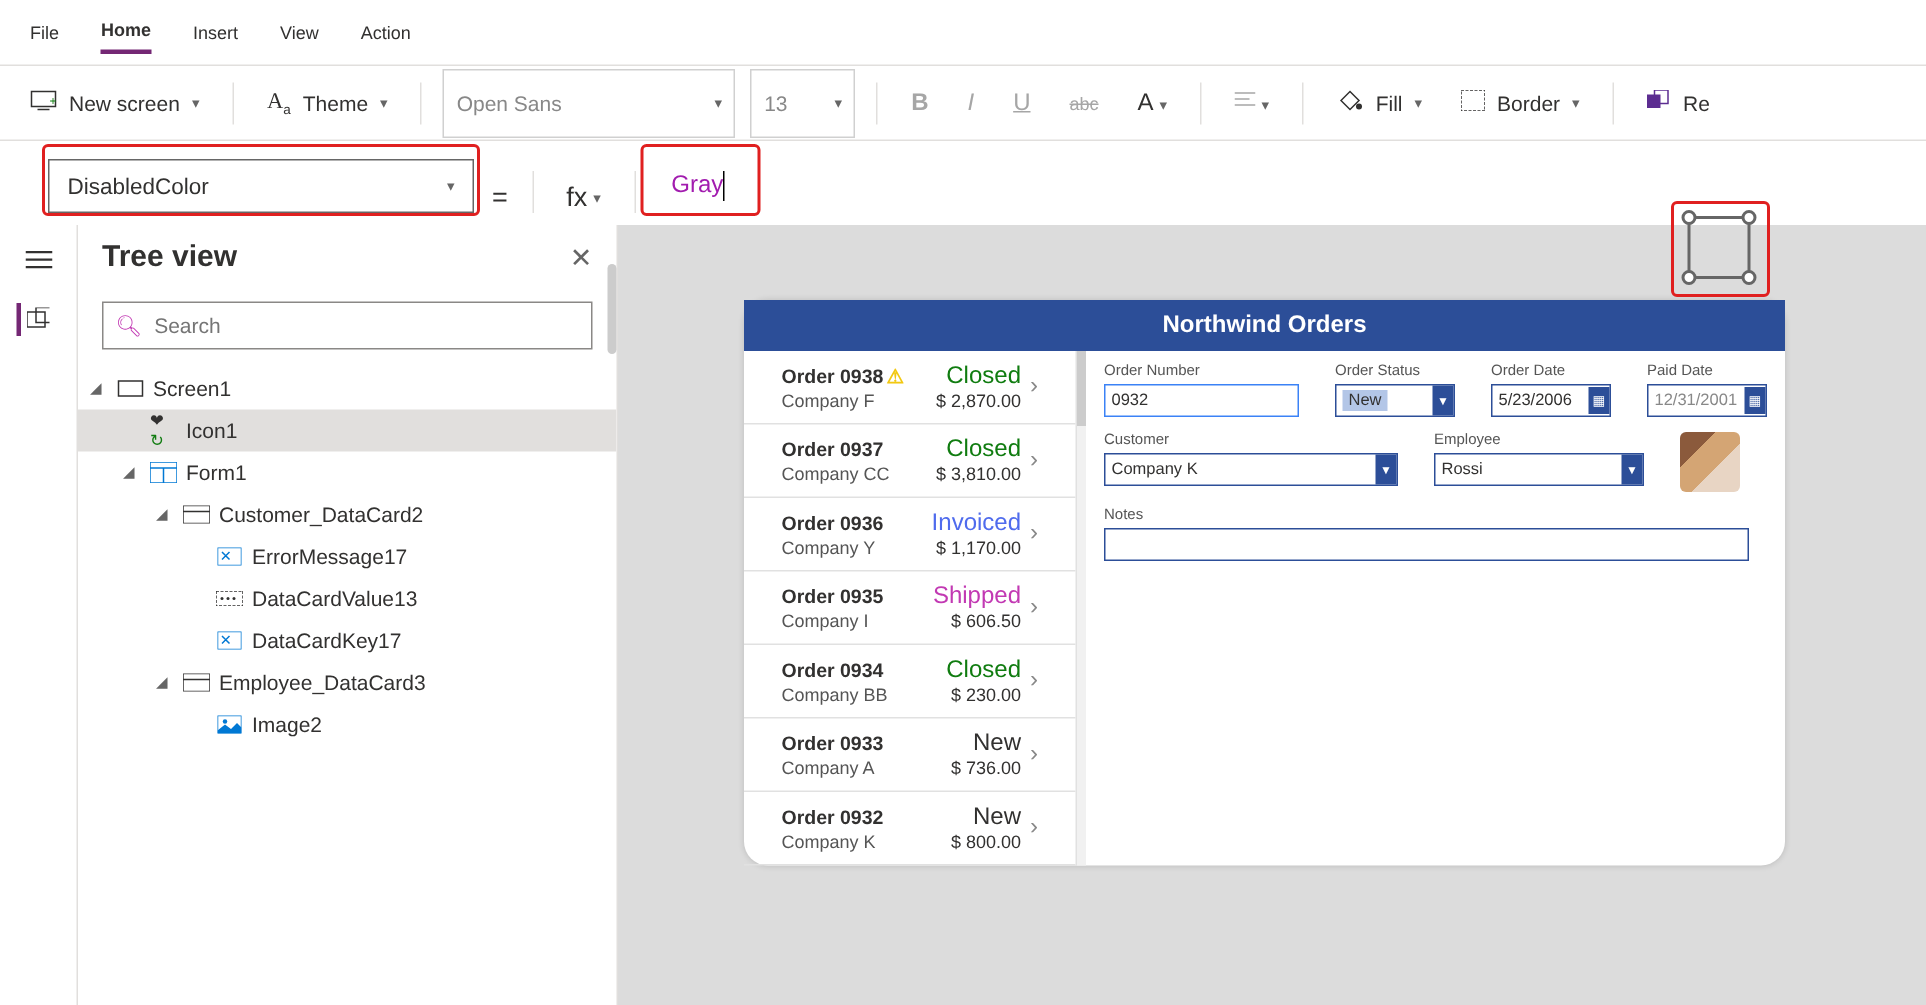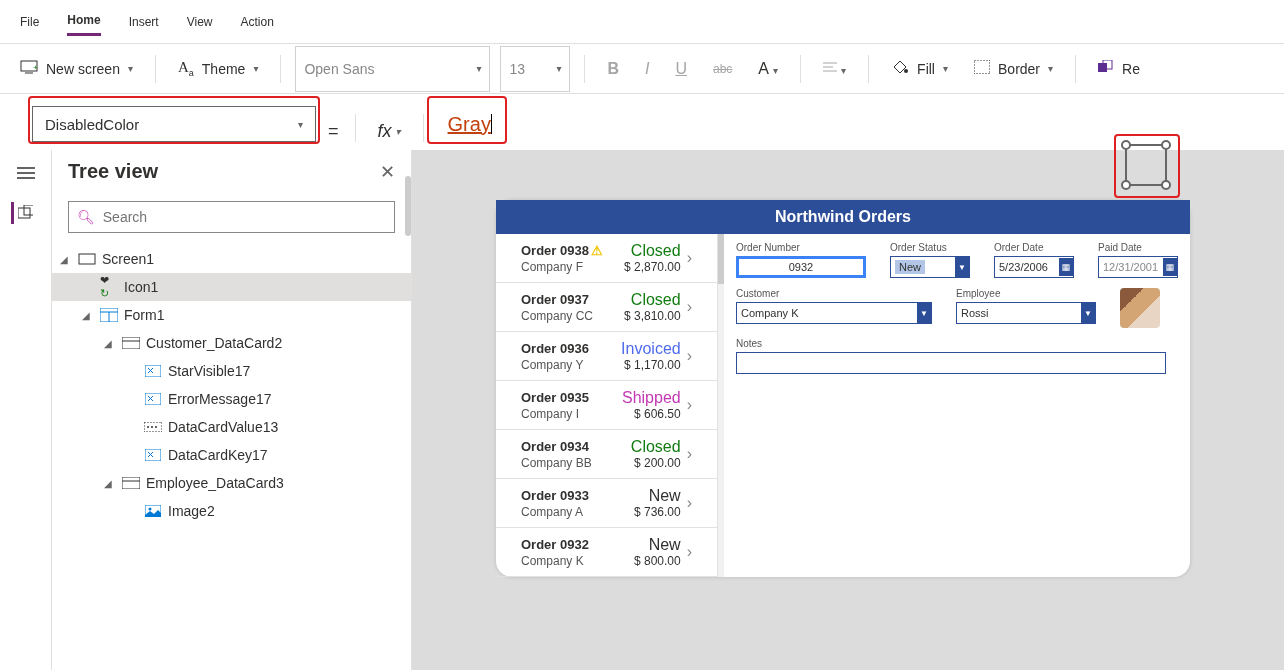--- a/index.html
+++ b/index.html
@@ -16,22 +16,22 @@
 .ribbon-sep { width: 1px; height: 28px; background: #e1dfdd; margin: 0 4px; }
 .dd { width: 195px; height: 46px; border: 1px solid #d0d0d0; display: flex; align-items: center; justify-content: space-between; padding: 0 8px; color: #888; font-size: 14px; }
 .dd.sm { width: 70px; }
 .chev { font-size: 10px; color: #666; }
 .fmt { color: #a6a6a6; font-size: 16px; padding: 0 8px; cursor: pointer; }
 
 
 .formula-row { height: 56px; display: flex; align-items: flex-end; padding: 8px 12px; gap: 12px; position: relative; }
 .prop-dd { width: 284px; height: 36px; border: 1px solid #666; display: flex; align-items: center; justify-content: space-between; padding: 0 12px; font-size: 15px; }
 .eq { font-size: 18px; }
-.fx { font-style: italic; font-size: 18px; display: flex; align-items: center; gap: 4px; padding: 0 6px; }
-.formula-input { flex: 1; height: 36px; font-size: 20px; color: #c2410c; display: flex; align-items: center; padding: 0 8px; font-family: Consolas, monospace; text-decoration: underline; }
+.fx { font-size: 18px; display: flex; align-items: center; gap: 4px; padding: 0 6px; }
+.formula-input { flex: 1; height: 36px; font-size: 16px; color: #a21caf; display: flex; align-items: center; padding: 0 8px; font-family: Consolas, monospace; }
 .cursor { display: inline-block; width: 1px; height: 20px; background: #000; vertical-align: middle; }
 .hi { position: absolute; border: 2px solid #e02020; border-radius: 4px; pointer-events: none; }
 
 
 .main { display: flex; height: calc(100% - 150px); }
 .leftrail { width: 52px; border-right: 1px solid #e1dfdd; display: flex; flex-direction: column; align-items: center; padding-top: 12px; gap: 18px; }
 .rail-ic { width: 22px; height: 22px; display: flex; align-items: center; justify-content: center; cursor: pointer; }
 .rail-ic.active { border-left: 3px solid #742774; padding-left: 4px; margin-left: -7px; }
 
 
@@ -68,21 +68,21 @@
 .st-new { color: #323130; }
 .ord-chev { color: #888; font-size: 16px; margin-left: 6px; }
 .ord-scroll { width: 6px; background: #f1f1f1; position: relative; }
 .ord-thumb { position: absolute; top: 0; width: 6px; height: 50px; background: #ccc; }
 .detail { flex: 1; padding: 8px 12px; font-size: 11px; }
 .det-row { display: flex; gap: 24px; margin-bottom: 10px; }
 .det-field { flex: 1; display: flex; flex-direction: column; gap: 3px; }
 .det-field.sm { flex: 0 0 80px; }
 .det-lbl { font-size: 10px; color: #555; }
 .det-inp { height: 22px; border: 1px solid #2c4e98; background: #fff; padding: 0 4px; display: flex; align-items: center; justify-content: space-between; font-size: 11px; }
-.det-inp.ro { border: 3px solid #3b82f6; justify-content: center; }
+.det-inp.ro { border: 1px solid #3b82f6; }
 .det-inp .dd-arrow { width: 14px; height: 20px; background: #2c4e98; color: #fff; display: flex; align-items: center; justify-content: center; font-size: 8px; margin-right: -4px; }
 .det-inp .cal-ic { width: 14px; height: 18px; background: #2c4e98; color: #fff; display: flex; align-items: center; justify-content: center; font-size: 9px; margin-right: -4px; }
 .emp-img { width: 40px; height: 40px; border-radius: 4px; background: linear-gradient(135deg,#8b5a3c 30%,#d4a574 30%,#d4a574 60%,#e8d5c4 60%); flex: 0 0 40px; }
 .notes-inp { width: 430px; height: 22px; border: 1px solid #2c4e98; }
 .gray { color: #888; }
 
 
 .sel-box { position: absolute; border: 2px solid #666; }
 .sel-box .h { position: absolute; width: 10px; height: 10px; border: 2px solid #666; border-radius: 50%; background: #fff; }
 .hi2 { position: absolute; border: 2px solid #e02020; border-radius: 4px; pointer-events: none; }
@@ -248,30 +248,20 @@
           <span>Customer_DataCard2</span>
         </div>
         <div class="tree-row" style="padding-left: 74px;">
           <span class="tog"></span>
           <span class="ic">
             <svg width="16" height="12">
               <rect x="0" y="0" width="16" height="12" fill="none" stroke="#0078d4"></rect>
               <path d="M3 3 L8 8 M8 3 L3 8" stroke="#0078d4"></path>
             </svg>
           </span>
-          <span>StarVisible17</span>
-        </div>
-        <div class="tree-row" style="padding-left: 74px;">
-          <span class="tog"></span>
-          <span class="ic">
-            <svg width="16" height="12">
-              <rect x="0" y="0" width="16" height="12" fill="none" stroke="#0078d4"></rect>
-              <path d="M3 3 L8 8 M8 3 L3 8" stroke="#0078d4"></path>
-            </svg>
-          </span>
           <span>ErrorMessage17</span>
         </div>
         <div class="tree-row" style="padding-left: 74px;">
           <span class="tog"></span>
           <span class="ic">
             <svg width="18" height="10">
               <rect x="0" y="0" width="18" height="10" fill="none" stroke="#323130" stroke-dasharray="2 1"></rect>
               <circle cx="4" cy="5" r="1" fill="#323130"></circle>
               <circle cx="8" cy="5" r="1" fill="#323130"></circle>
               <circle cx="12" cy="5" r="1" fill="#323130"></circle>
@@ -365,21 +355,21 @@
               </div>
               <span class="ord-chev">›</span>
             </div>
             <div class="ord-item">
               <div class="ord-l">
                 <div class="ord-title">Order 0934</div>
                 <div class="ord-company">Company BB</div>
               </div>
               <div class="ord-r">
                 <div class="ord-status st-closed">Closed</div>
-                <div>$ 200.00</div>
+                <div>$ 230.00</div>
               </div>
               <span class="ord-chev">›</span>
             </div>
             <div class="ord-item">
               <div class="ord-l">
                 <div class="ord-title">Order 0933</div>
                 <div class="ord-company">Company A</div>
               </div>
               <div class="ord-r">
                 <div class="ord-status st-new">New</div>

